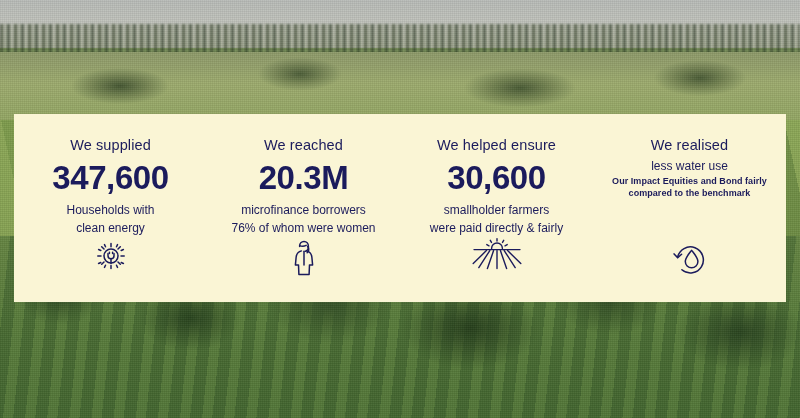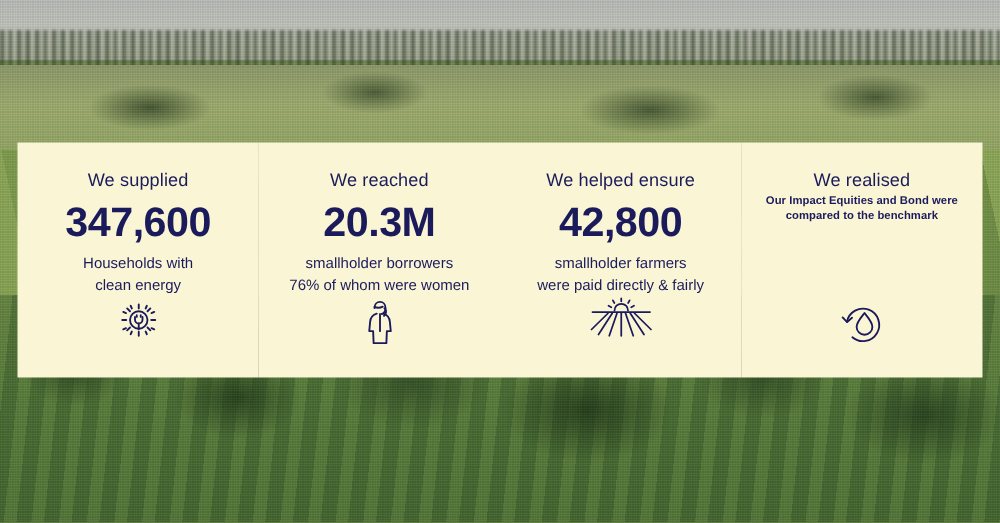--- a/index.html
+++ b/index.html
@@ -153,58 +153,59 @@
             <path d="M13.5 7.6l1 2.2M25.5 28.2l1 2.2M32.4 12.5l-2.2 1M9.8 25.5l-2.2 1"></path>
             <path d="M26.5 7.6l-1 2.2M14.5 28.2l-1 2.2M7.6 12.5l2.2 1M30.2 25.5l2.2 1"></path>
           </svg>
         </span>
       </div>
     </div>
 
     <div class="card">
       <div class="eyebrow">We reached</div>
       <div class="bignum">20.3M</div>
-      <div class="body">smallholder borrowers</div>
+      <div class="body">microfinance borrowers</div>
       <div class="body" style="margin-top:0">76% of whom were women</div>
       <div class="icon-wrap">
         <span>
           <svg width="34" height="40" viewBox="0 0 34 40" fill="none" stroke="#1b1b5c" stroke-width="1.5" stroke-linecap="round" stroke-linejoin="round">
             <path d="M12.6 9.4c0-2.9 1.9-4.9 4.4-4.9s4.4 2 4.4 4.9c0 2.4-1.3 4.3-3 4.8"></path>
             <path d="M12.6 8.6c1.6.6 4.4.8 6.6-.3"></path>
             <path d="M20.6 9.6c.9.6 1.4 2 1.1 3.6-.2 1.1-.8 2-1.5 2.5"></path>
             <path d="M14.4 13.9c-3 .8-5 3.4-5.3 6.6l-.7 7.4h3.1l.4 9.6h10.2l.4-9.6h3.1l-.7-7.4c-.3-3.2-2.3-5.8-5.3-6.6"></path>
             <path d="M17 14.2v13.7"></path>
           </svg>
         </span>
       </div>
     </div>
 
     <div class="card">
       <div class="eyebrow">We helped ensure</div>
-      <div class="bignum">42,800</div>
+      <div class="bignum">30,600</div>
       <div class="body">smallholder farmers</div>
       <div class="body" style="margin-top:0">were paid directly &amp; fairly</div>
       <div class="icon-wrap">
         <span>
           <svg width="56" height="34" viewBox="0 0 56 34" fill="none" stroke="#1b1b5c" stroke-width="1.4" stroke-linecap="round">
             <path d="M22.6 11.4a5.4 5.4 0 0 1 10.8 0"></path>
             <path d="M28 1.6v2.4M21.3 3.3l1.2 2.1M34.7 3.3l-1.2 2.1M17.8 7.6l2.2 1.2M38.2 7.6l-2.2 1.2"></path>
             <path d="M5 12.6h46"></path>
             <path d="M28 13.6v18"></path>
             <path d="M24.6 13.6l-6.2 18M31.4 13.6l6.2 18"></path>
             <path d="M20.8 13.6L9.8 30.6M35.2 13.6l11 17"></path>
             <path d="M17.4 13.6L4.2 26.6M38.6 13.6l13.2 13"></path>
           </svg>
         </span>
       </div>
     </div>
 
     <div class="card">
       <div class="eyebrow">We realised</div>
-      <div class="subnote">Our Impact Equities and Bond were</div>
+      <div class="body">less water use</div>
+      <div class="subnote">Our Impact Equities and Bond fairly</div>
       <div class="subnote" style="margin-top:0">compared to the benchmark</div>
       <div class="icon-wrap tight">
         <span>
           <svg width="40" height="40" viewBox="0 0 40 40" fill="none" stroke="#1b1b5c" stroke-width="1.5" stroke-linecap="round" stroke-linejoin="round">
             <path d="M7.6 17.4a13 13 0 1 1 4.3 12.4"></path>
             <path d="M4.1 13.9l3.6 3.8 3.9-3.5"></path>
             <path d="M21.6 10.4c3.1 3.9 6.3 7.3 6.3 11.1a6.3 6.3 0 1 1-12.6 0c0-3.8 3.2-7.2 6.3-11.1z"></path>
           </svg>
         </span>
       </div>

